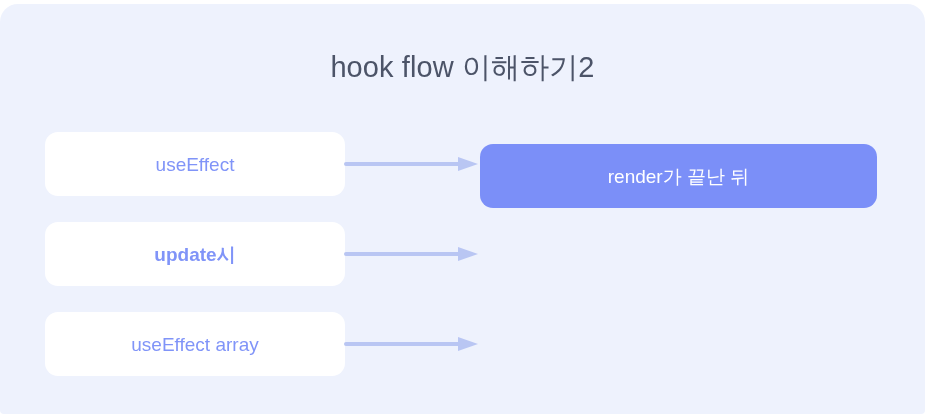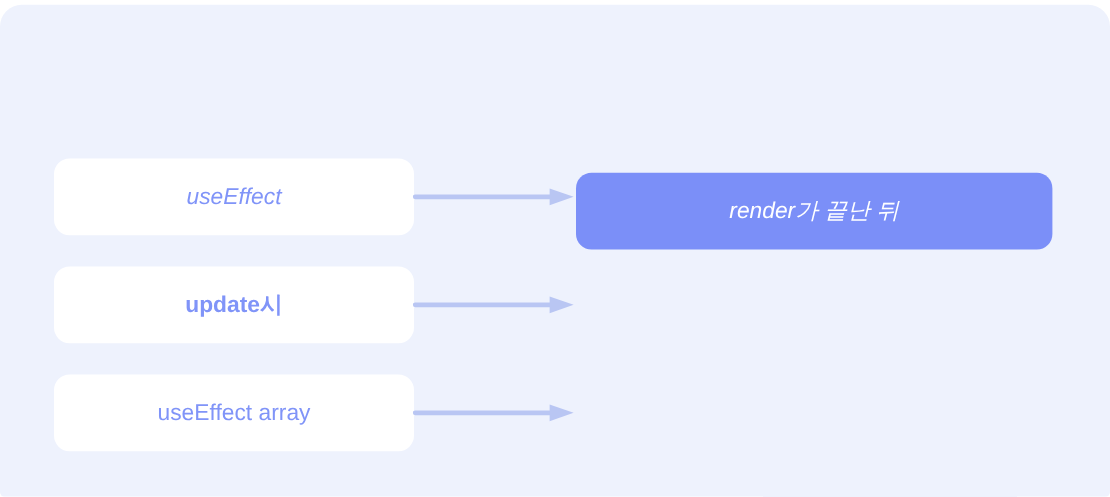--- a/index.html
+++ b/index.html
@@ -53,21 +53,21 @@
     width: 925px;
     height: 410px;
   }
 
   .flow-row {
     position: absolute;
     left: 0;
     width: 925px;
     height: 64px;
   }
-  .flow-row.r0 { top: 128px; font-style: italic; }
+  .flow-row.r0 { top: 128px; }
   .flow-row.r1 { top: 218px; font-weight: bold; }
   .flow-row.r2 { top: 308px; }
 
   .node-left {
     position: absolute;
     left: 45px;
     top: 0;
     width: 300px;
     height: 64px;
     background: #ffffff;
@@ -117,20 +117,21 @@
     width: 136px;
     height: 20px;
   }
 </style>
 </head>
 <body>
 
 <div id="canvas">
   <div class="slide-panel">
 
+    <div class="slide-title">hook flow 이해하기2</div>
 
     <div class="flow-rows">
 
       <div class="flow-row r0">
         <div class="node-left">
           <span class="node-label">useEffect</span>
         </div>
         <div class="connector">
           <svg viewBox="0 0 136 20" xmlns="http://www.w3.org/2000/svg">
             <line x1="2" y1="10" x2="116" y2="10" stroke="#b9c6f3" stroke-width="4" stroke-linecap="round"></line>

